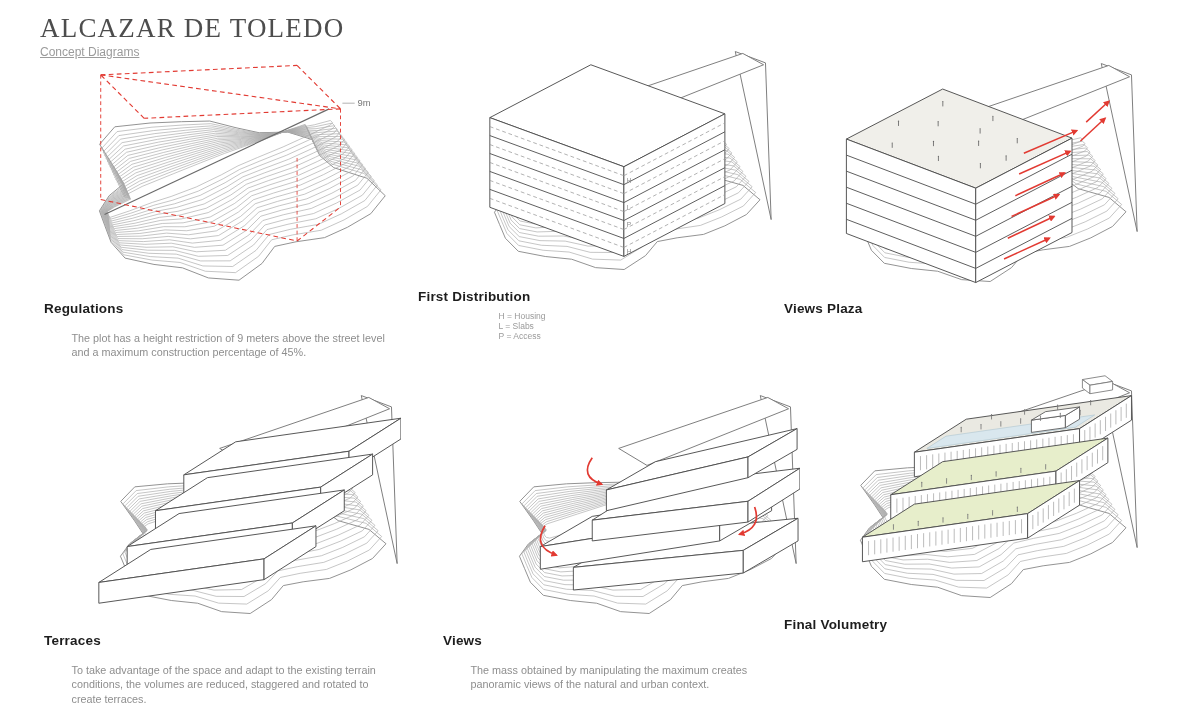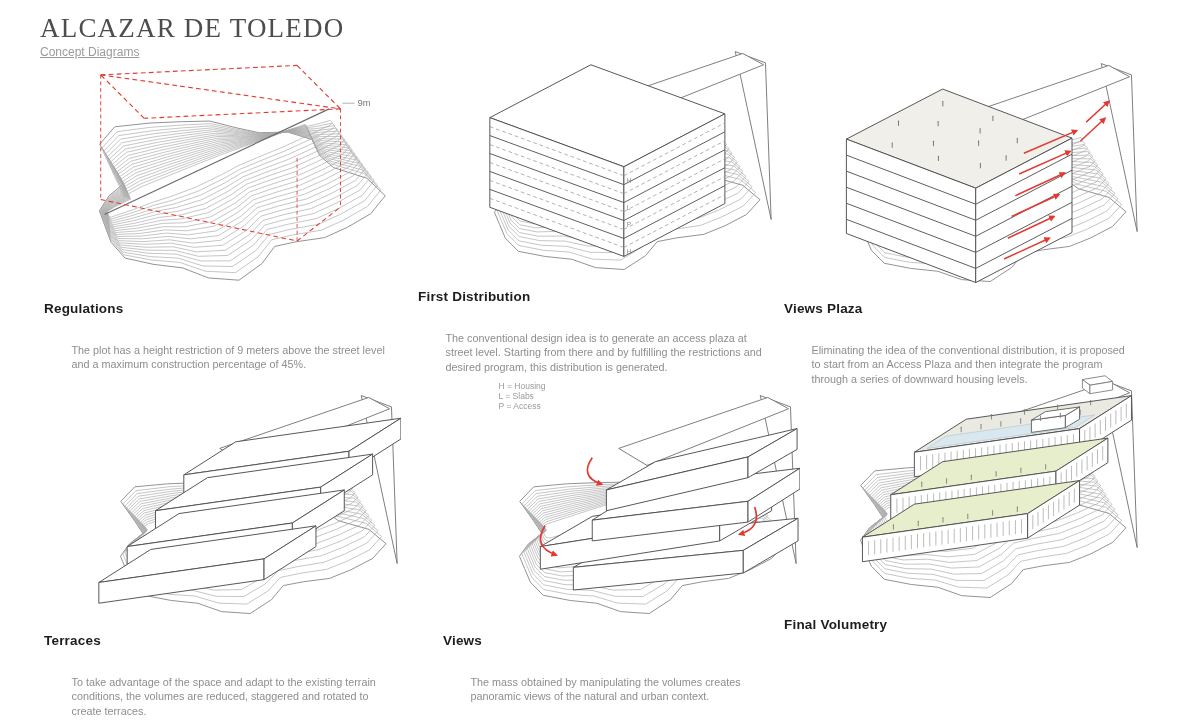--- a/index.html
+++ b/index.html
@@ -4,21 +4,21 @@
 <style>
   html,body{margin:0;padding:0;background:#fff;}
   .page{position:relative;width:1200px;height:727px;background:#ffffff;overflow:hidden;
         font-family:"Liberation Sans",sans-serif;}
   .hdr{position:absolute;top:13px;left:40px;}
   .hdr h1{margin:0;font-size:27px;font-weight:400;letter-spacing:1.2px;color:#4d4d4d;font-family:Liberation Serif, serif;}
   .hdr .sub{margin-top:1px;font-size:12px;color:#9b9b9b;text-decoration:underline;}
   .panel{position:absolute;width:373px;}
   .panel svg{display:block;margin:0 auto;}
   .panel h3{margin:9px 0 0;font-size:13.5px;font-weight:700;color:#1d1d1d;letter-spacing:.2px;}
-  .panel p{margin:27px auto 0;width:318px;font-size:10.8px;line-height:1.32;color:#8e8e8e;}
+  .panel p{margin:15px auto 0;width:318px;font-size:10.8px;line-height:1.32;color:#8e8e8e;}
   .legend{display:flex;justify-content:space-between;width:212px;margin:7px auto 0;
           font-size:8.5px;color:#9a9a9a;flex-direction:column;}
   svg text{font-family:"Liberation Sans",sans-serif;}
   .ann{font-size:10px;fill:#777;}
   .vl{font-size:7px;fill:#8a8a8a;}
 </style>
 </head>
 <body>
 
 <div class="page">
@@ -120,21 +120,20 @@
           <line x1="200" y1="196.5" x2="307" y2="140.5" stroke="#999" stroke-width="0.8" stroke-dasharray="4,3"></line>
           <line x1="58" y1="163.5" x2="200" y2="215.5" stroke="#999" stroke-width="0.8" stroke-dasharray="4,3"></line>
           <line x1="200" y1="215.5" x2="307" y2="159.5" stroke="#999" stroke-width="0.8" stroke-dasharray="4,3"></line>
         </g>
       <text class="vl" x="203" y="147">H</text>
       <text class="vl" x="203" y="176">L</text>
       <text class="vl" x="203" y="194">P</text>
       <text class="vl" x="203" y="222">H</text>
     </svg>
     <h3>First Distribution</h3>
-    <p>The conventional design idea is to generate an access plaza at street level. Starting from there and by fulfilling the restrictions and desired program, this distribution is generated.</p>
     <div class="legend">
       <span>H = Housing</span>
       <span>L = Slabs</span>
       <span>P = Access</span>
     </div>
   </div>
 
   <div class="panel" style="left:784px;top:56px">
     <svg width="340" height="236" viewBox="0 0 360 250">
       <g id="g-access">
@@ -197,21 +196,20 @@
           <path d="M219,193L268,170" fill="none" stroke="#e23a32" stroke-width="1.6" marker-end="url(#arrRed)"></path>
           <path d="M223,170L273,147" fill="none" stroke="#e23a32" stroke-width="1.6" marker-end="url(#arrRed)"></path>
           <path d="M227,148L279,124" fill="none" stroke="#e23a32" stroke-width="1.6" marker-end="url(#arrRed)"></path>
           <path d="M231,125L285,101" fill="none" stroke="#e23a32" stroke-width="1.6" marker-end="url(#arrRed)"></path>
           <path d="M236,103L292,79" fill="none" stroke="#e23a32" stroke-width="1.6" marker-end="url(#arrRed)"></path>
           <path d="M296,90L322,66" fill="none" stroke="#e23a32" stroke-width="1.6" marker-end="url(#arrRed)"></path>
           <path d="M302,70L326,48" fill="none" stroke="#e23a32" stroke-width="1.6" marker-end="url(#arrRed)"></path>
         </g>
     </svg>
     <h3>Views Plaza</h3>
-    <p>Eliminating the idea of the conventional distribution, it is proposed to start from an Access Plaza and then integrate the program through a series of downward housing levels.</p>
   </div>
 
   <div class="panel" style="left:44px;top:388px">
     <svg width="340" height="236" viewBox="0 0 360 250">
       <g id="g-terraces">
           <path d="M344.2,165.0L329.9,180.6L307.0,192.6L284.4,201.7L256.4,205.3L235.4,209.3L222.9,224.2L200.3,238.9L170.1,236.9L144.7,228.0L116.7,225.1L88.2,219.6L74.5,205.8L68.4,191.4L62.9,178.2L72.5,165.0L86.9,154.4L77.9,140.8L63.2,120.1L78.1,104.7L112.8,101.5L143.6,100.3L171.5,99.8L197.3,105.6L220.2,110.0L248.2,109.4L272.1,115.9L279.8,130.0L293.5,140.5L326.2,149.8Z" fill="none" stroke="#8c8c8c" stroke-width="1" stroke-linejoin="round"></path>
           <path d="M339.6,157.3L326.6,171.6L303.6,183.2L281.0,192.2L253.2,196.3L232.3,200.7L219.5,214.8L196.7,228.9L166.9,227.9L142.0,220.4L114.5,218.5L88.5,213.4L76.1,200.8L70.5,187.7L65.5,175.7L74.3,163.7L87.4,154.0L79.2,141.6L65.7,122.7L79.5,108.7L113.9,104.7L144.5,102.7L172.1,101.5L197.5,106.1L220.1,109.5L247.8,108.2L271.3,113.5L278.4,126.3L291.8,135.6L323.2,143.4Z" fill="none" stroke="#a9a9a9" stroke-width="0.7" stroke-linejoin="round"></path>
           <path d="M335.9,151.2L323.9,164.3L300.9,175.7L278.3,184.7L250.6,189.2L229.8,193.7L216.8,207.2L193.8,220.9L164.3,220.7L139.8,214.4L112.7,213.2L88.8,208.5L77.3,196.9L72.1,184.8L67.6,173.7L75.6,162.6L87.7,153.7L80.1,142.3L67.7,124.8L80.7,111.8L114.9,107.3L145.2,104.7L172.6,102.8L197.6,106.5L219.9,109.1L247.5,107.2L270.6,111.6L277.4,123.3L290.4,131.6L320.8,138.4Z" fill="none" stroke="#a9a9a9" stroke-width="0.7" stroke-linejoin="round"></path>
           <path d="M332.5,145.5L321.4,157.6L298.4,168.8L275.8,177.7L248.2,182.6L227.5,187.3L214.2,200.2L191.2,213.5L161.9,214.1L137.8,208.8L111.1,208.3L89.1,204.0L78.4,193.3L73.7,182.1L69.5,171.9L76.9,161.6L88.1,153.4L81.1,142.9L69.6,126.8L81.7,114.7L115.7,109.6L145.8,106.5L173.0,104.1L197.8,106.9L219.8,108.7L247.1,106.3L269.9,109.8L276.4,120.6L289.0,128.0L318.5,133.7Z" fill="none" stroke="#a9a9a9" stroke-width="0.7" stroke-linejoin="round"></path>
           <path d="M329.3,140.1L319.1,151.3L296.1,162.2L273.4,171.0L246.0,176.3L225.3,181.2L211.8,193.5L188.6,206.5L159.6,207.7L135.8,203.4L109.6,203.6L89.3,199.7L79.5,189.8L75.1,179.5L71.3,170.1L78.1,160.7L88.4,153.2L81.9,143.4L71.4,128.6L82.7,117.5L116.5,111.9L146.4,108.2L173.5,105.2L197.9,107.2L219.7,108.4L246.8,105.4L269.3,108.1L275.4,118.0L287.8,124.5L316.4,129.2Z" fill="none" stroke="#a9a9a9" stroke-width="0.7" stroke-linejoin="round"></path>
@@ -278,21 +276,21 @@
           <path d="M305.0,120.0L360.0,85.0L360.0,107.0L305.0,142.0Z" fill="#fff" stroke="#4e4e4e" stroke-width="1" stroke-linejoin="round"></path>
           <path d="M155.0,108.0L305.0,73.0L357.0,43.0L207.0,78.0Z" fill="#fff" stroke="#4e4e4e" stroke-width="1" stroke-linejoin="round"></path>
           <path d="M155.0,108.0L305.0,73.0L305.0,95.0L155.0,130.0Z" fill="#fff" stroke="#4e4e4e" stroke-width="1" stroke-linejoin="round"></path>
           <path d="M305.0,73.0L357.0,43.0L357.0,65.0L305.0,95.0Z" fill="#fff" stroke="#4e4e4e" stroke-width="1" stroke-linejoin="round"></path>
           <path d="M140,74 Q126,94 150,102" fill="none" stroke="#e23a32" stroke-width="1.8" marker-end="url(#arrRed)"></path>
           <path d="M90,146 Q76,168 102,177" fill="none" stroke="#e23a32" stroke-width="1.8" marker-end="url(#arrRed)"></path>
           <path d="M312,126 Q320,148 296,155" fill="none" stroke="#e23a32" stroke-width="1.8" marker-end="url(#arrRed)"></path>
         </g>
     </svg>
     <h3>Views</h3>
-    <p>The mass obtained by manipulating the volumes creates panoramic views of the natural and urban context.</p>
+    <p>The mass obtained by manipulating the maximum creates panoramic views of the natural and urban context.</p>
   </div>
 
   <div class="panel" style="left:784px;top:372px">
     <svg width="340" height="236" viewBox="0 0 360 250">
       <g id="g-final">
           <path d="M344.2,165.0L329.9,180.6L307.0,192.6L284.4,201.7L256.4,205.3L235.4,209.3L222.9,224.2L200.3,238.9L170.1,236.9L144.7,228.0L116.7,225.1L88.2,219.6L74.5,205.8L68.4,191.4L62.9,178.2L72.5,165.0L86.9,154.4L77.9,140.8L63.2,120.1L78.1,104.7L112.8,101.5L143.6,100.3L171.5,99.8L197.3,105.6L220.2,110.0L248.2,109.4L272.1,115.9L279.8,130.0L293.5,140.5L326.2,149.8Z" fill="none" stroke="#8c8c8c" stroke-width="1" stroke-linejoin="round"></path>
           <path d="M339.6,157.3L326.6,171.6L303.6,183.2L281.0,192.2L253.2,196.3L232.3,200.7L219.5,214.8L196.7,228.9L166.9,227.9L142.0,220.4L114.5,218.5L88.5,213.4L76.1,200.8L70.5,187.7L65.5,175.7L74.3,163.7L87.4,154.0L79.2,141.6L65.7,122.7L79.5,108.7L113.9,104.7L144.5,102.7L172.1,101.5L197.5,106.1L220.1,109.5L247.8,108.2L271.3,113.5L278.4,126.3L291.8,135.6L323.2,143.4Z" fill="none" stroke="#a9a9a9" stroke-width="0.7" stroke-linejoin="round"></path>
           <path d="M335.9,151.2L323.9,164.3L300.9,175.7L278.3,184.7L250.6,189.2L229.8,193.7L216.8,207.2L193.8,220.9L164.3,220.7L139.8,214.4L112.7,213.2L88.8,208.5L77.3,196.9L72.1,184.8L67.6,173.7L75.6,162.6L87.7,153.7L80.1,142.3L67.7,124.8L80.7,111.8L114.9,107.3L145.2,104.7L172.6,102.8L197.6,106.5L219.9,109.1L247.5,107.2L270.6,111.6L277.4,123.3L290.4,131.6L320.8,138.4Z" fill="none" stroke="#a9a9a9" stroke-width="0.7" stroke-linejoin="round"></path>
           <path d="M332.5,145.5L321.4,157.6L298.4,168.8L275.8,177.7L248.2,182.6L227.5,187.3L214.2,200.2L191.2,213.5L161.9,214.1L137.8,208.8L111.1,208.3L89.1,204.0L78.4,193.3L73.7,182.1L69.5,171.9L76.9,161.6L88.1,153.4L81.1,142.9L69.6,126.8L81.7,114.7L115.7,109.6L145.8,106.5L173.0,104.1L197.8,106.9L219.8,108.7L247.1,106.3L269.9,109.8L276.4,120.6L289.0,128.0L318.5,133.7Z" fill="none" stroke="#a9a9a9" stroke-width="0.7" stroke-linejoin="round"></path>
           <path d="M329.3,140.1L319.1,151.3L296.1,162.2L273.4,171.0L246.0,176.3L225.3,181.2L211.8,193.5L188.6,206.5L159.6,207.7L135.8,203.4L109.6,203.6L89.3,199.7L79.5,189.8L75.1,179.5L71.3,170.1L78.1,160.7L88.4,153.2L81.9,143.4L71.4,128.6L82.7,117.5L116.5,111.9L146.4,108.2L173.5,105.2L197.9,107.2L219.7,108.4L246.8,105.4L269.3,108.1L275.4,118.0L287.8,124.5L316.4,129.2Z" fill="none" stroke="#a9a9a9" stroke-width="0.7" stroke-linejoin="round"></path>

